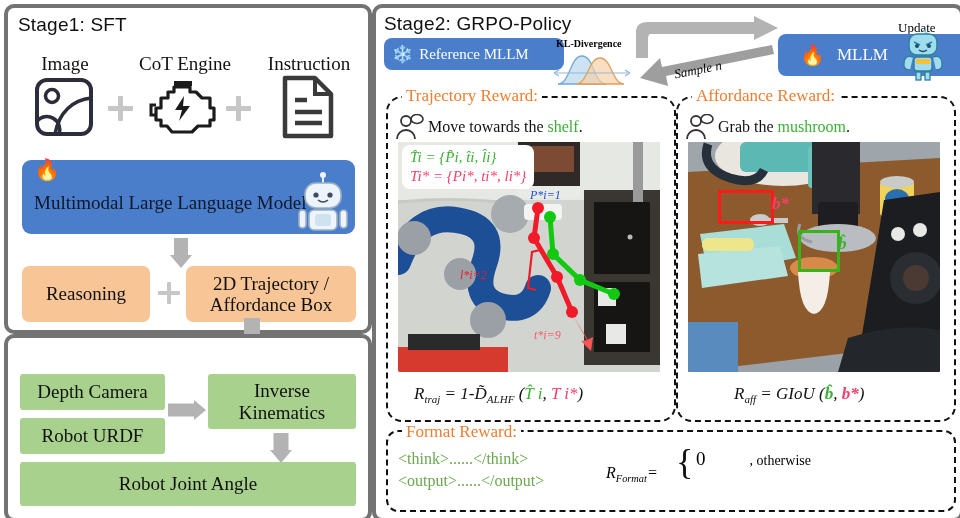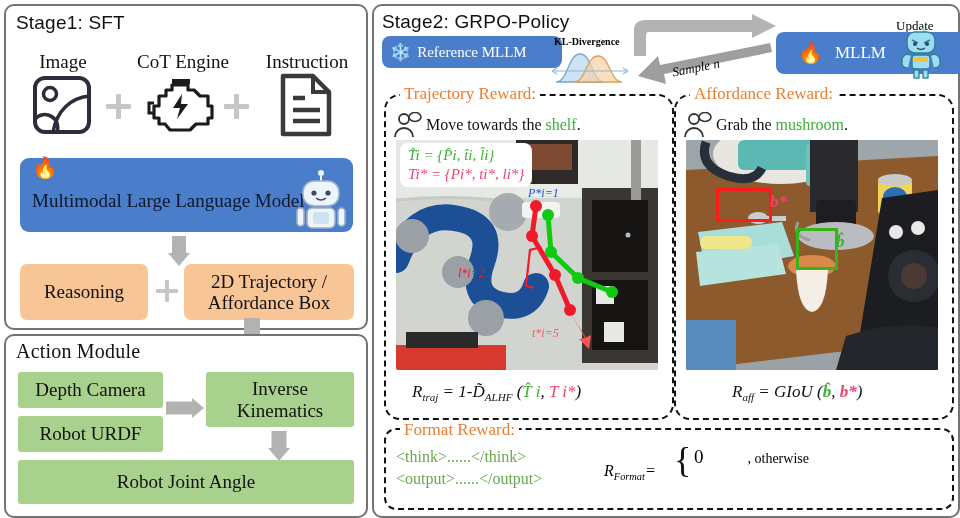--- a/index.html
+++ b/index.html
@@ -1,21 +1,21 @@
 <!DOCTYPE html>
 <html><head>
 <meta charset="utf-8">
 <style>
   html,body{margin:0;padding:0;}
   body{width:960px;height:518px;background:#ffffff;
        font-family:"Liberation Serif",serif;overflow:hidden;position:relative;}
   .root{position:absolute;inset:0;}
 
   
-  .panel{position:absolute;border:2px solid #737373;border-radius:10px;background:#fff;}
+  .panel{position:absolute;border:4px solid #737373;border-radius:10px;background:#fff;}
   .stage-title{position:absolute;font-family:"Liberation Sans",sans-serif;
                font-size:19px;color:#111;letter-spacing:.2px;white-space:nowrap;}
 
   
   .icon-label{position:absolute;font-family:"Liberation Serif",serif;font-size:19px;color:#111;
               white-space:nowrap;text-align:center;}
   .plus{position:absolute;color:#c6c6c6;}
   .plus:before,.plus:after{content:"";position:absolute;background:#c6c6c6;border-radius:1px;}
   .plus:before{left:0;top:40%;width:100%;height:20%;}
   .plus:after{top:0;left:40%;height:100%;width:20%;}
@@ -126,21 +126,20 @@
 Affordance Box</span>
     </div>
   </div>
 
   <div class="arrow-d" style="left:238px;top:318px;width:28px;height:38px;">
     <div class="stem" style="width:16px;height:25px;"></div>
       <div class="head"></div>
   </div>
 
   <div class="panel" style="left:4px;top:334px;width:360px;height:180px;">
-    <div class="stage-title" style="left:10px;top:4px;font-family:'Liberation Serif',serif;font-size:20px;">Action Module</div>
 
     <div class="gbox" style="left:12px;top:36px;width:145px;height:36px;">
       <span>Depth Camera</span>
     </div>
     <div class="gbox" style="left:12px;top:80px;width:145px;height:36px;">
       <span>Robot URDF</span>
     </div>
 
     <div class="arrow-r" style="left:160px;top:60px;width:38px;height:24px;">
       <div class="stem" style="width:28px;height:13px;"></div>
@@ -255,21 +254,21 @@
           <circle cx="174" cy="170" r="6" fill="#f01a28"></circle>
         <path d="M174 172 l16 26 l-7 1 l10 10 l2 -14 l-6 3 z" fill="#f55"></path>
         <path d="M142 108 l-8 2 l-4 36 l8 2" fill="none" stroke="#f01a28" stroke-width="2.2"></path>
       </svg>
       <div style="position:absolute;left:4px;top:3px;background:#fff;border-radius:8px;padding:3px 8px;line-height:1.25;">
         <div style="color:#3cb034;font-size:15px;font-style:italic;">T̂i = {P̂i, t̂i, l̂i}</div>
         <div style="color:#f3416b;font-size:15px;font-style:italic;">Ti* = {Pi*, ti*, li*}</div>
       </div>
       <div style="position:absolute;left:132px;top:46px;color:#1d4ed8;font-size:12px;font-style:italic;">P*i=1</div>
       <div style="position:absolute;left:62px;top:126px;color:#f01a28;font-size:12px;font-style:italic;">l*i=2</div>
-      <div style="position:absolute;left:136px;top:186px;color:#f55b6a;font-size:12px;font-style:italic;">t*i=5</div>
+      <div style="position:absolute;left:136px;top:186px;color:#f55b6a;font-size:12px;font-style:italic;">t*i=9</div>
     </div>
 
     <div class="formula" style="left:38px;top:376px;">
       <span>R</span><sub>traj</sub>
       <span>= 1-</span><span>D̃</span><sub>ALHF</sub>
       <span>(</span><span class="green-t">T̂ i</span><span>, </span><span style="color:#f3416b;">T i*</span><span>)</span>
     </div>
 
     <div class="dashbox" style="left:300px;top:88px;width:276px;height:322px;"></div>
     <div class="sec-title" style="left:316px;top:78px;">Affordance Reward:</div>

